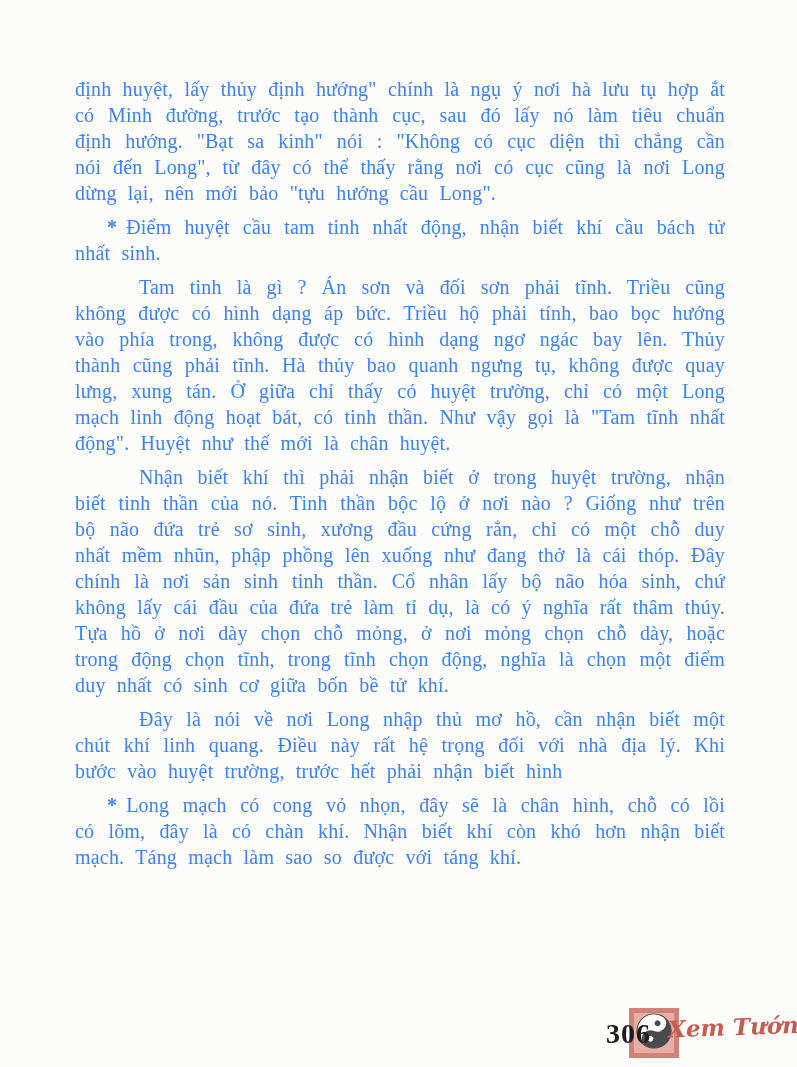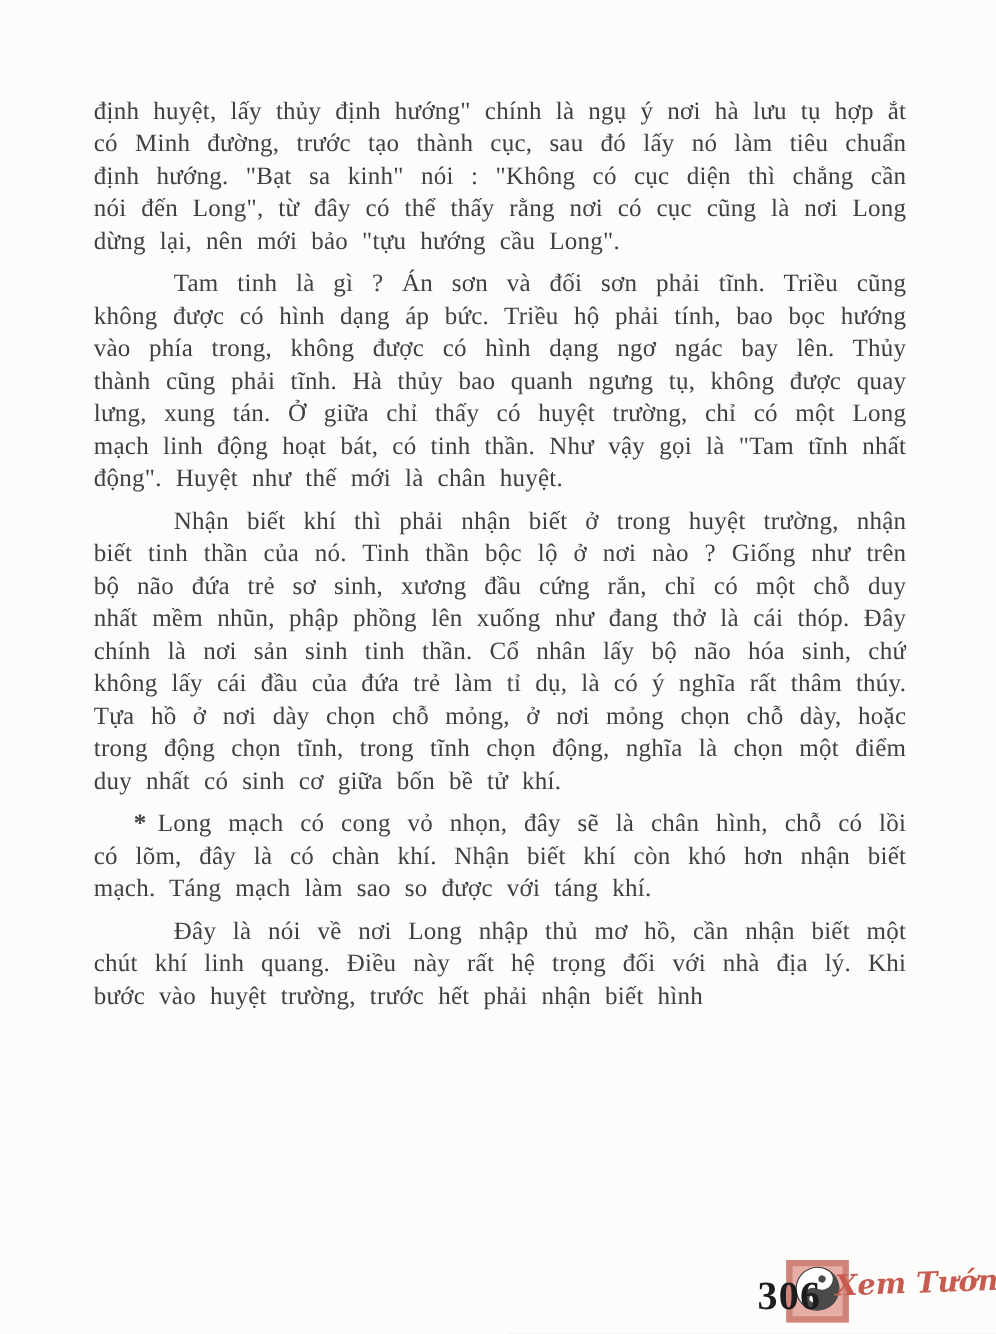--- a/index.html
+++ b/index.html
@@ -16,21 +16,21 @@
     background: #fcfcfa;
     overflow: hidden;
   }
   .text-block {
     position: absolute;
     left: 75px;
     top: 76px;
     width: 650px;
     height: 922px;
     overflow: hidden;
-    color: #404040;
+    color: #3b82f6;
     font-size: 20px;
     line-height: 26px;
     text-align: justify;
     word-spacing: 6px;
     letter-spacing: 0.2px;
   }
   .para {
     margin: 0 0 8px 0;
     text-indent: 64px;
   }
@@ -50,21 +50,21 @@
     top: 1000px;
     width: 797px;
     height: 67px;
   }
   .page-number {
     position: absolute;
     left: 606px;
     top: 18px;
     font-family: "Liberation Serif", serif;
     font-weight: bold;
-    font-size: 32px;
+    font-size: 28px;
     letter-spacing: 1px;
     color: #1d1d1d;
     z-index: 3;
   }
   .logo-square {
     position: absolute;
     left: 629px;
     top: 8px;
     width: 50px;
     height: 50px;
@@ -95,31 +95,34 @@
 </style>
 </head>
 <body>
 
 <div class="page">
 
   <main class="text-block">
 
     <p class="para p-first">định huyệt, lấy thủy định hướng" chính là ngụ ý nơi hà lưu tụ hợp ắt có Minh đường, trước tạo thành cục, sau đó lấy nó làm tiêu chuẩn định hướng. "Bạt sa kinh" nói : "Không có cục diện thì chẳng cần nói đến Long", từ đây có thể thấy rằng nơi có cục cũng là nơi Long dừng lại, nên mới bảo "tựu hướng cầu Long".</p>
 
+    <p class="para p-bullet">
+      <span class="bullet">*</span><span>Điểm huyệt cầu tam tinh nhất động, nhận biết khí cầu bách tử nhất sinh.</span>
+    </p>
 
 
     <p class="para">Tam tinh là gì ? Án sơn và đối sơn phải tĩnh. Triều cũng không được có hình dạng áp bức. Triều hộ phải tính, bao bọc hướng vào phía trong, không được có hình dạng ngơ ngác bay lên. Thủy thành cũng phải tĩnh. Hà thủy bao quanh ngưng tụ, không được quay lưng, xung tán. Ở giữa chỉ thấy có huyệt trường, chỉ có một Long mạch linh động hoạt bát, có tinh thần. Như vậy gọi là "Tam tĩnh nhất động". Huyệt như thế mới là chân huyệt.</p>
 
     <p class="para">Nhận biết khí thì phải nhận biết ở trong huyệt trường, nhận biết tinh thần của nó. Tinh thần bộc lộ ở nơi nào ? Giống như trên bộ não đứa trẻ sơ sinh, xương đầu cứng rắn, chỉ có một chỗ duy nhất mềm nhũn, phập phồng lên xuống như đang thở là cái thóp. Đây chính là nơi sản sinh tinh thần. Cổ nhân lấy bộ não hóa sinh, chứ không lấy cái đầu của đứa trẻ làm tỉ dụ, là có ý nghĩa rất thâm thúy. Tựa hồ ở nơi dày chọn chỗ mỏng, ở nơi mỏng chọn chỗ dày, hoặc trong động chọn tĩnh, trong tĩnh chọn động, nghĩa là chọn một điểm duy nhất có sinh cơ giữa bốn bề tử khí.</p>
 
+    <p class="para">Đây là nói về nơi Long nhập thủ mơ hồ, cần nhận biết một chút khí linh quang. Điều này rất hệ trọng đối với nhà địa lý. Khi bước vào huyệt trường, trước hết phải nhận biết hình</p>
+
     <p class="para p-bullet">
       <span class="bullet">*</span><span>Long mạch có cong vỏ nhọn, đây sẽ là chân hình, chỗ có lồi có lõm, đây là có chàn khí. Nhận biết khí còn khó hơn nhận biết mạch. Táng mạch làm sao so được với táng khí.</span>
     </p>
-
-    <p class="para">Đây là nói về nơi Long nhập thủ mơ hồ, cần nhận biết một chút khí linh quang. Điều này rất hệ trọng đối với nhà địa lý. Khi bước vào huyệt trường, trước hết phải nhận biết hình</p>
 
   </main>
 
   <footer class="footer">
 
     <div class="page-number">306</div>
 
     <div class="logo-square">
       <span>
         <svg width="36" height="36" viewBox="0 0 40 40">

